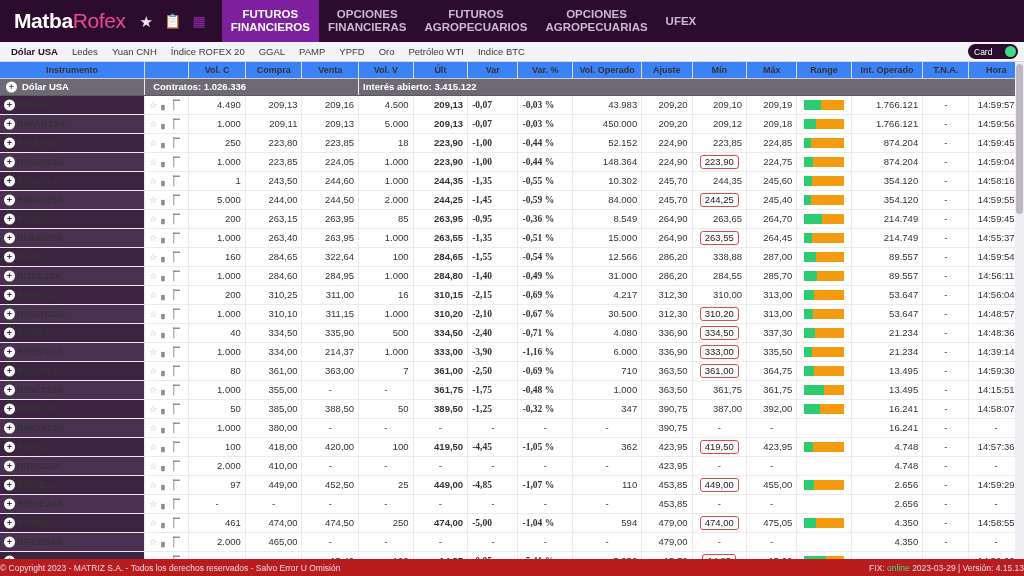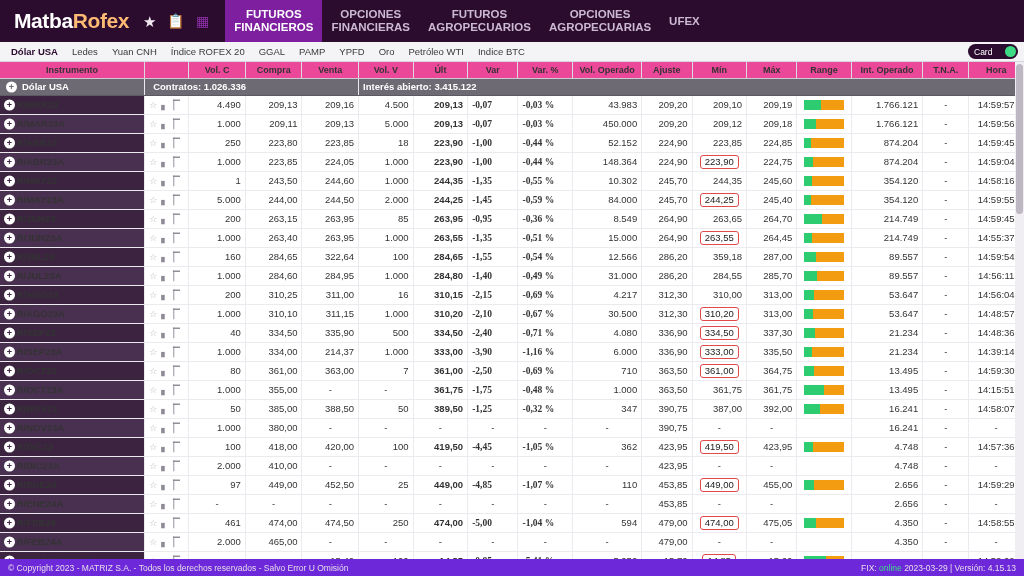--- a/index.html
+++ b/index.html
@@ -25,21 +25,21 @@
     padding: 0 10px;
     position: relative;
     flex: 0 0 42px;
   }
   .brand {
     color: #fff; font-size: 21px; font-weight: bold;
     letter-spacing: -0.4px;
     padding-left: 4px;
     white-space: nowrap;
   }
-  .brand .rofex { color: #fdba74; font-weight: bold; }
+  .brand .rofex { color: #ec4899; font-weight: normal; }
   .top-icons { display: flex; align-items: center; gap: 11px; margin-left: 14px; }
   .ticon { color: #c8a7d0; font-size: 14px; line-height: 1; display: inline-block; }
   .ticon.star { color: #efe8f1; font-size: 15px; }
   .ticon.violet { color: #8e2fa8; font-size: 14px; }
 
   .mainnav { display: flex; align-items: center; margin-left: 16px; height: 100%; }
   .navitem {
     color: #cbb8d2; font-size: 11.5px; font-weight: bold;
     text-align: center; line-height: 13px;
     padding: 0 9px; height: 100%;
@@ -96,21 +96,21 @@
     position: relative;
     background: #fff;
   }
   table.grid {
     border-collapse: collapse;
     width: 1024px;
     table-layout: fixed;
     font-size: 9.5px;
   }
   table.grid th {
-    background: #ec4899;
+    background: #3b82f6;
     color: #333;
     font-size: 9px;
     font-weight: bold;
     height: 16px;
     border-right: 1px solid #ddd9e0;
     border-bottom: 1px solid #cfc9d4;
     padding: 0 4px;
     text-align: center;
     white-space: nowrap;
     margin-left: 12px;
@@ -185,25 +185,25 @@
     width: 40px; height: 10px;
     position: relative;
     vertical-align: middle;
   }
   .rangebar i { position: absolute; top: 0; height: 10px; display: block; }
 
   
   .footer {
     flex: 0 0 17px;
     height: 17px;
-    background: #6d28d9;
+    background: #b91c1c;
     color: #e6dcea;
     font-size: 8.5px;
     display: flex; align-items: center;
-    padding: 0 8px;
+    padding: 0 0;
   }
   .footer .right { margin-left: auto; }
   .footer .ok { color: #3ddc84; }
   .scrollbar-v {
     position: absolute; right: 0; top: 0; width: 9px; height: 100%;
     background: #f0eef2;
   }
   .scrollbar-v .thumb {
     position: absolute; left: 1px; top: 2px; width: 7px; height: 150px;
     background: #bdb7c3; border-radius: 4px;
@@ -470,21 +470,21 @@
             <td class="icons"><span class="star">☆</span><span class="bars">▖▕▔</span></td>
             <td class="plain">160</td>
             <td class="plain">284,65</td>
             <td class="plain">322,64</td>
             <td class="plain">100</td>
             <td class="bold-blue">284,65</td>
             <td class="red">-1,55</td>
             <td class="red">-0,54 %</td>
             <td class="plain">12.566</td>
             <td class="plain">286,20</td>
-            <td class="plain">359,18</td>
+            <td class="plain">338,88</td>
             <td class="plain">287,00</td>
             <td class="ctr"><span class="rangebar"><i style="left:0;width:12px;background:#2ecc71"></i><i style="left:12px;width:28px;background:#f39c12"></i></span></td>
             <td class="plain">89.557</td>
             <td class="dash">-</td>
             <td class="ctr">14:59:54</td>
           </tr>
           <tr>
             <td class="instr alt"><span class="plus">+</span><span>DLR/JUL23A</span></td>
             <td class="icons"><span class="star">☆</span><span class="bars">▖▕▔</span></td>
             <td class="plain">1.000</td>

